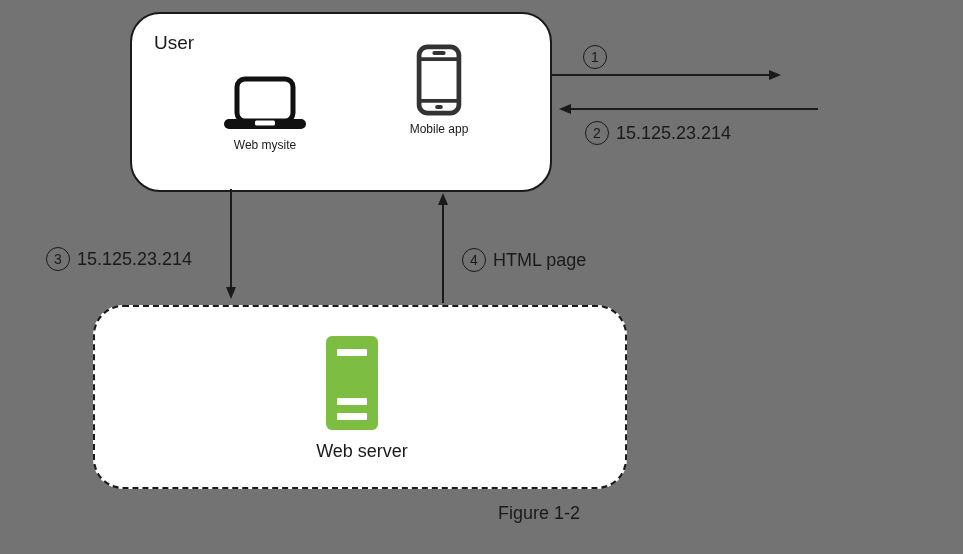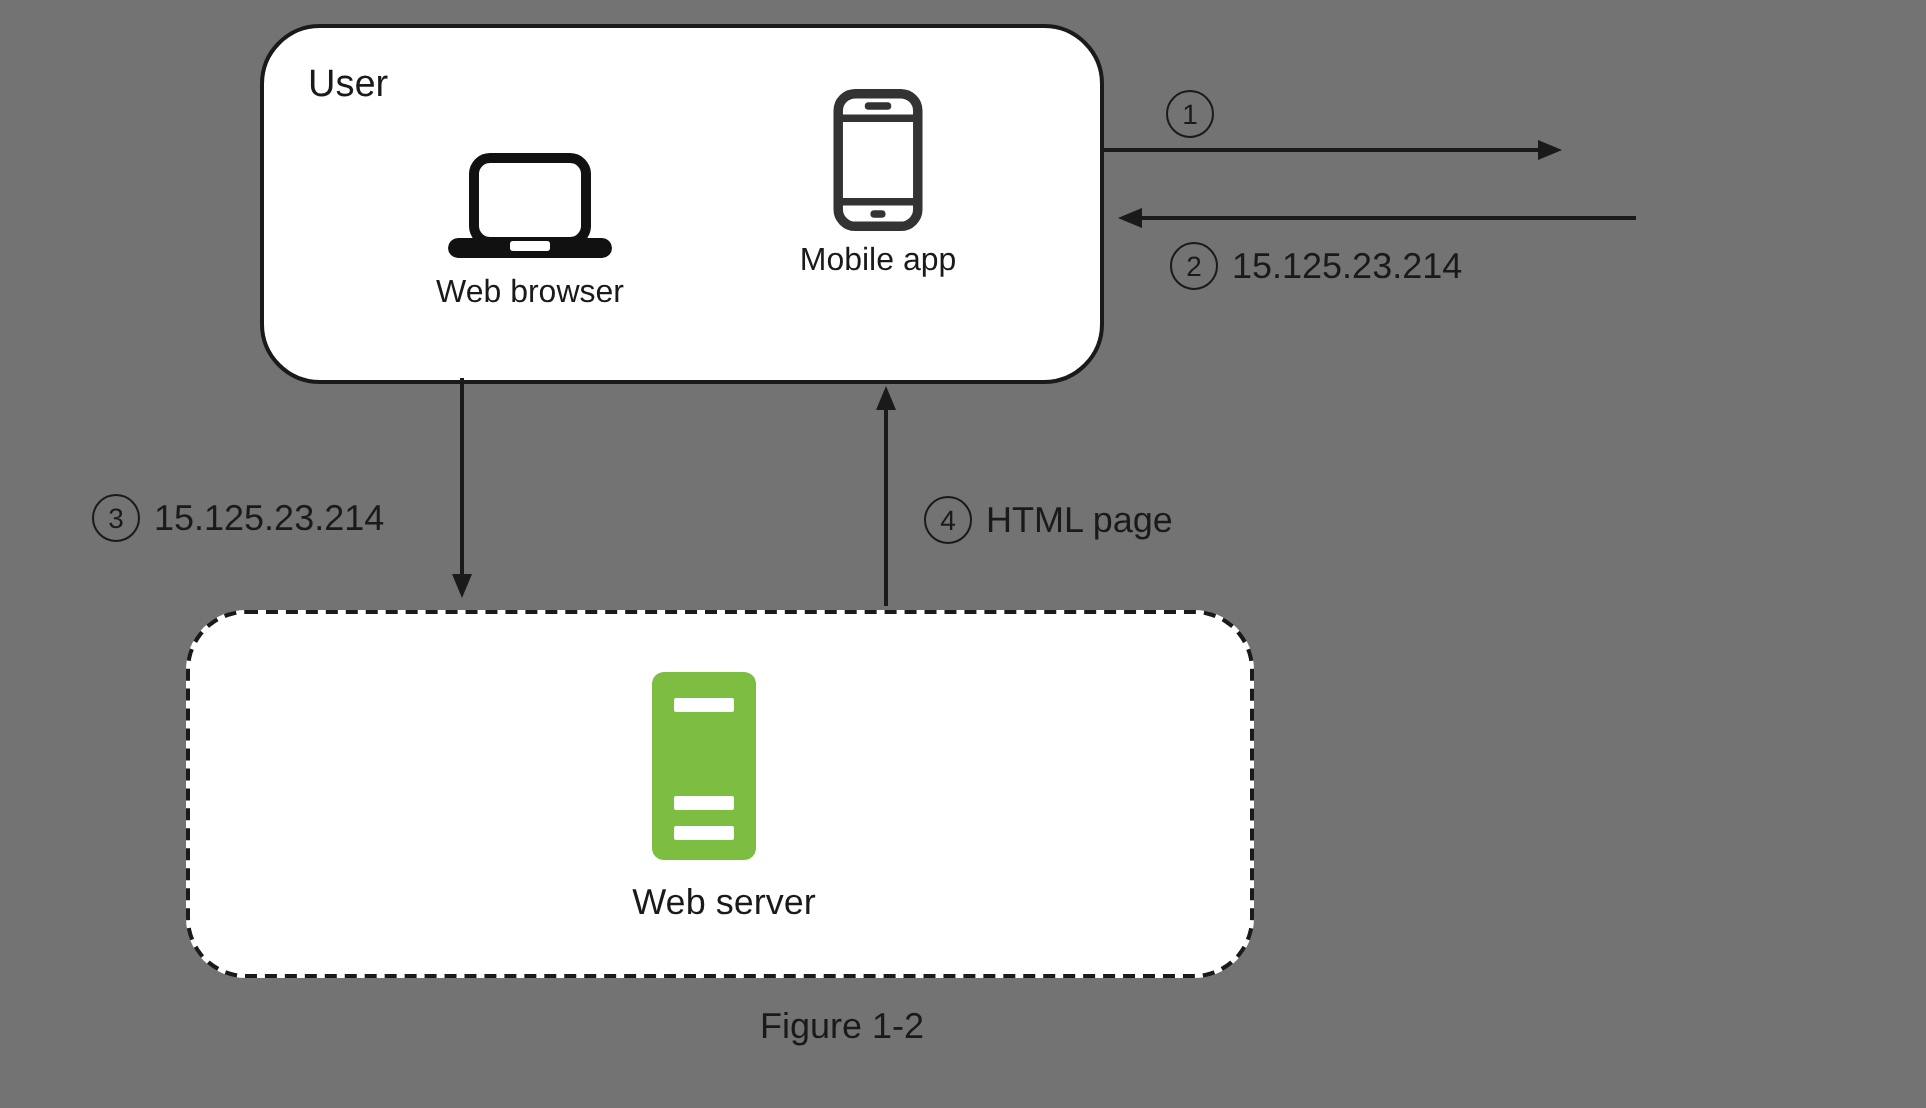--- a/index.html
+++ b/index.html
@@ -9,21 +9,21 @@
   
   .user-box{position:absolute;left:130px;top:12px;width:418px;height:176px;
     border:2px solid #1a1a1a;border-radius:30px;background:#fff;}
   .server-box{position:absolute;left:93px;top:305px;width:530px;height:180px;
     border:2px dashed #1a1a1a;border-radius:30px;background:#fff;}
 
   .user-title{position:absolute;left:22px;top:18px;font-size:19px;color:#1a1a1a;}
 
   
   .device{position:absolute;text-align:center;}
-  .device .dev-label{font-size:16px;color:#1a1a1a;margin-top:6px;text-align:center;}
+  .device .dev-label{font-size:12px;color:#1a1a1a;margin-top:6px;text-align:center;}
   .device-laptop{left:78px;top:48px;width:110px;}
   .device-phone{left:252px;top:30px;width:110px;}
 
   .laptop-svg{display:block;margin:14px auto 0;}
   .phone-svg{display:block;margin:0 auto;}
 
   
   .dns-wrap{position:absolute;left:792px;top:34px;width:108px;height:108px;}
 
   
@@ -40,40 +40,40 @@
   
   .server-icon{position:absolute;left:326px;top:336px;width:52px;height:94px;
     background:#7dbe42;border-radius:6px;}
   .server-icon .bar{position:absolute;left:11px;width:30px;height:7px;background:#fff;border-radius:1px;}
   .server-icon .bar.b1{top:13px;}
   .server-icon .bar.b2{top:62px;}
   .server-icon .bar.b3{top:77px;}
   .server-label{position:absolute;left:272px;top:441px;width:180px;text-align:center;
     font-size:18px;color:#1a1a1a;}
 
-  .figure-caption{position:absolute;left:380px;top:503px;width:200px;text-align:left;
+  .figure-caption{position:absolute;left:380px;top:503px;width:200px;text-align:right;
     font-size:18px;color:#1a1a1a;}
 
   .arrows-overlay{position:absolute;left:0;top:0;width:963px;height:554px;pointer-events:none;}
 </style>
 </head>
 <body>
 
 <div id="stage">
 
   <div class="user-box">
     <div class="user-title">User</div>
 
     <div class="device device-laptop">
       <svg class="laptop-svg" width="92" height="56" viewBox="0 0 92 56">
         <rect x="18" y="3" width="56" height="42" rx="8" fill="#ffffff" stroke="#111111" stroke-width="5"></rect>
         <rect x="5" y="43" width="82" height="10" rx="5" fill="#111111"></rect>
         <rect x="36" y="44.5" width="20" height="5" rx="1.5" fill="#ffffff"></rect>
       </svg>
-      <div class="dev-label">Web browser</div>
+      <div class="dev-label">Web mysite</div>
     </div>
 
     <div class="device device-phone">
       <svg class="phone-svg" width="48" height="72" viewBox="0 0 48 76">
         <rect x="3" y="3" width="42" height="70" rx="9" fill="#ffffff" stroke="#333333" stroke-width="5"></rect>
         <line x1="4" y1="16" x2="44" y2="16" stroke="#333333" stroke-width="4"></line>
         <line x1="4" y1="60" x2="44" y2="60" stroke="#333333" stroke-width="4"></line>
         <rect x="17" y="7.5" width="14" height="4" rx="2" fill="#333333"></rect>
         <rect x="20" y="64.5" width="8" height="4" rx="2" fill="#333333"></rect>
       </svg>

